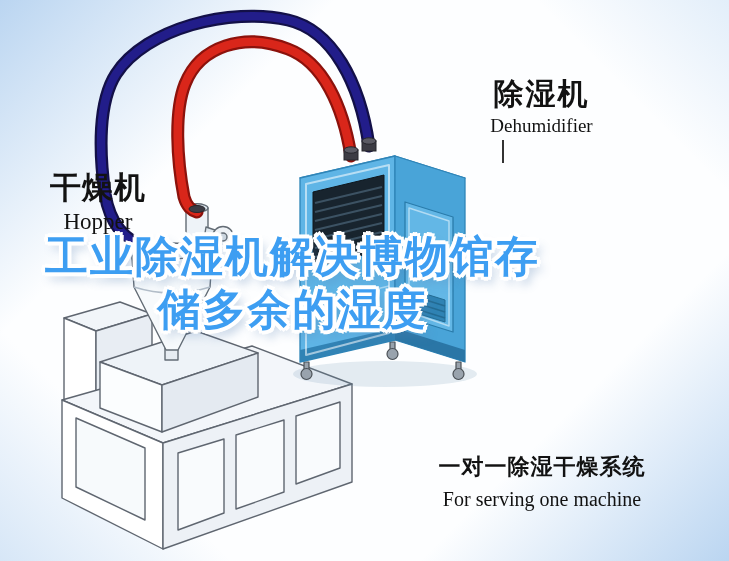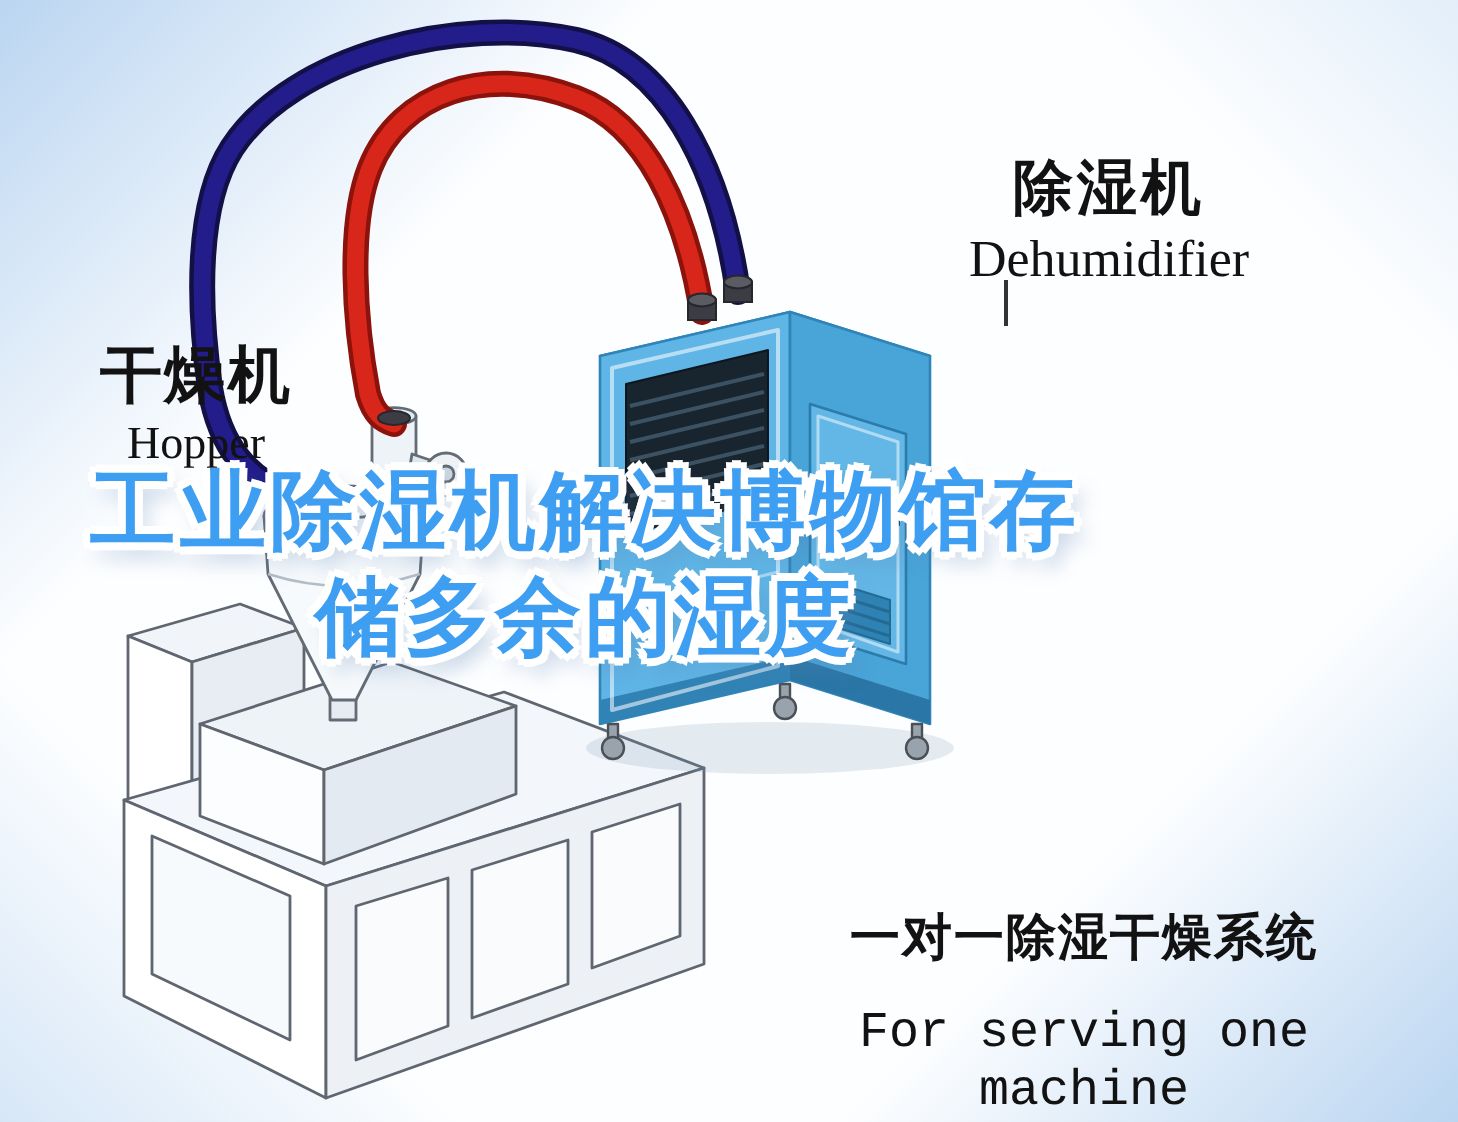--- a/index.html
+++ b/index.html
@@ -24,31 +24,31 @@
     position: absolute; left: 0; top: 0;
     width: 729px; height: 561px;
     z-index: 1;
   }
   .label-block {
     position: absolute; text-align: center; color: #121212; z-index: 4;
   }
   .label-block .zh { font-weight: bold; }
   .label-block .en { font-family: "Liberation Serif", serif; }
 
-  .dehum-label { top: 74px; left: 452px; width: 205px; text-align: center; }
+  .dehum-label { top: 74px; left: 439px; width: 205px; text-align: center; }
   .dehum-label .zh { font-size: 30px; letter-spacing: 2px; }
-  .dehum-label .en { font-size: 26px; }
+  .dehum-label .en { font-size: 19px; }
 
   .hopper-label { top: 167px; left: 44px; width: 108px; }
   .hopper-label .zh { font-size: 31px; letter-spacing: 1px; }
   .hopper-label .en { font-size: 23px; }
 
   .system-label { top: 452px; left: 392px; width: 300px; }
-  .system-label .zh { font-size: 25px; letter-spacing: 1px; }
-  .system-label .en { font-size: 25px; margin-top: 17px; font-family: Liberation Mono, monospace; }
+  .system-label .zh { font-size: 22px; letter-spacing: 1px; }
+  .system-label .en { font-size: 20px; margin-top: 6px; }
 
   .main-title {
     position: absolute; top: 230px; left: 0; width: 585px;
     text-align: center; z-index: 3;
     font-weight: bold; font-size: 43px; line-height: 53px;
     letter-spacing: 2px;
     color: #3d9ef2;
     text-shadow:
       -3px -3px 0 #fff, 0 -4px 0 #fff, 3px -3px 0 #fff,
       -4px 0 0 #fff, 4px 0 0 #fff,

